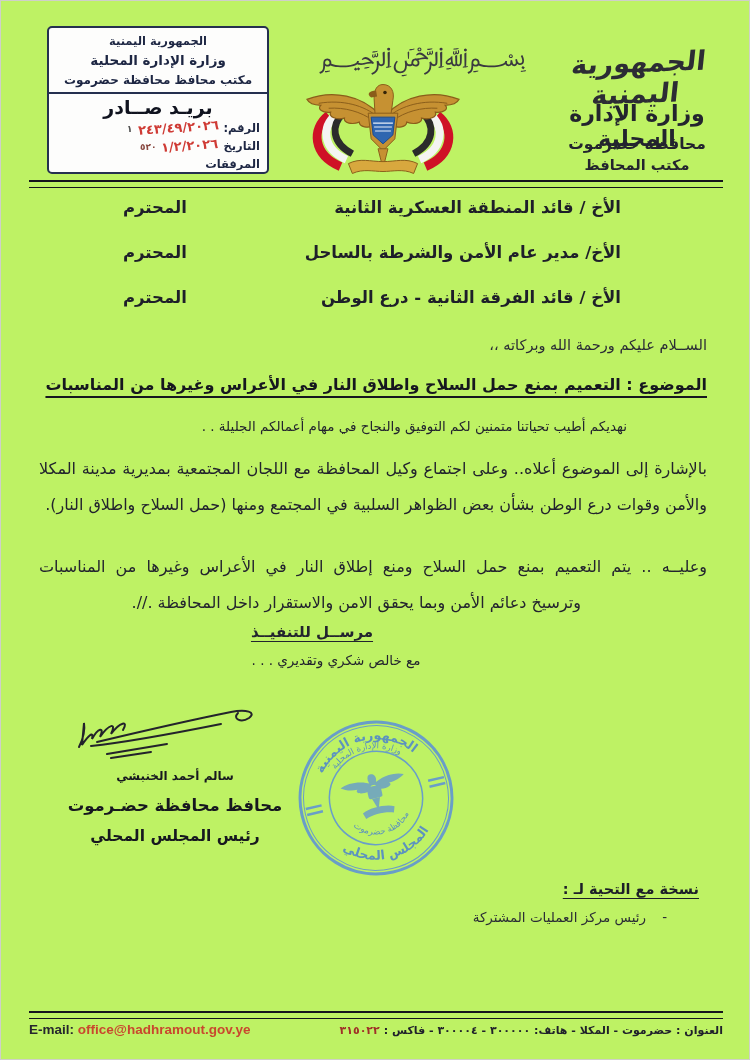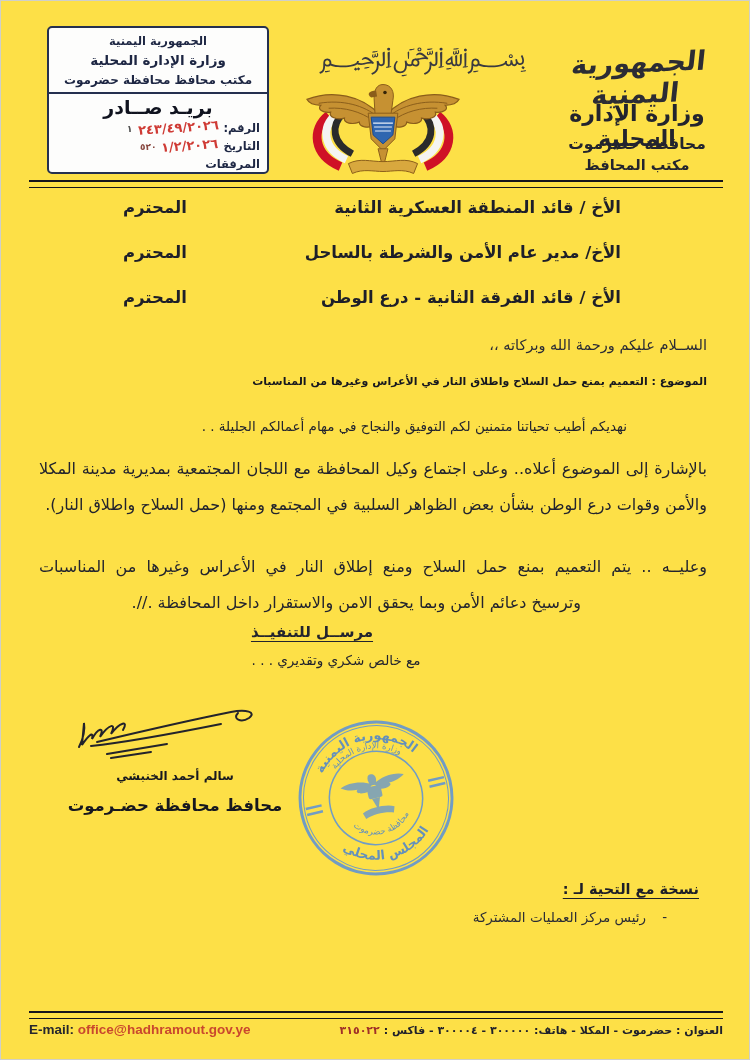--- a/index.html
+++ b/index.html
@@ -1,18 +1,18 @@
 <!DOCTYPE html>
 <html lang="ar"><head>
 <meta charset="utf-8">
 <style>
   html,body{margin:0;padding:0;background:#e9e9e6;}
   .page{
     position:relative;width:750px;height:1060px;margin:0 auto;
-    background:#fde047;border:1px solid #cfcfc9;box-sizing:border-box;
+    background:#bef264;border:1px solid #cfcfc9;box-sizing:border-box;
     font-family:"DejaVu Sans",sans-serif;color:#23242e;overflow:hidden;
   }
   .abs{position:absolute;}
   .ar{direction:rtl;}
 
   
   .stamp-box{
     left:46px;top:25px;width:222px;height:148px;box-sizing:border-box;
     border:2.5px solid #25304f;border-radius:5px;background:#fdfdfc;color:#1d2643;
   }
@@ -40,22 +40,22 @@
   .rule-bottom{top:1010px;}
 
   
   .recipient-row{left:40px;width:668px;display:flex;direction:rtl;justify-content:space-between;
     padding:0 88px 0 0;box-sizing:border-box;font-size:16.5px;font-weight:bold;color:#1e1f29;}
   .recipient-row .honorific{margin-left:82px;}
   .rr1{top:197px;} .rr2{top:242px;} .rr3{top:287px;}
 
   
   .greeting{right:42px;top:336px;width:668px;text-align:right;font-size:14.5px;color:#2a2b35;}
-  .subject{right:42px;top:374px;width:668px;text-align:right;font-size:11px;font-weight:bold;white-space:nowrap;
-    text-decoration-thickness:1.6px;text-underline-offset:6px;color:#16171f;}
+  .subject{right:42px;top:374px;width:668px;text-align:right;font-size:16px;font-weight:bold;white-space:nowrap;
+    text-decoration:underline;text-decoration-thickness:1.6px;text-underline-offset:6px;color:#16171f;}
   .intro{right:42px;top:417px;width:668px;text-align:right;padding-right:80px;box-sizing:border-box;font-size:13.5px;}
   .para1{right:42px;top:450px;width:668px;font-size:16px;line-height:36px;text-align:justify;color:#22232d;}
   .para2l1{right:42px;top:556px;width:668px;font-size:16px;text-align:justify;text-align-last:justify;white-space:nowrap;}
   .para2l2{right:42px;top:592px;width:668px;font-size:16px;text-align:right;padding-right:126px;box-sizing:border-box;}
   .directive{left:0;top:622px;width:750px;text-align:center;transform:translateX(-64px);
     font-size:15px;font-weight:bold;text-decoration:underline;text-underline-offset:4px;}
   .closing{left:0;top:651px;width:750px;text-align:center;transform:translateX(-40px);font-size:13.5px;}
 
   
   .sig-svg{left:68px;top:700px;}
@@ -170,20 +170,21 @@
       <path d="M10,46 C14,38 16,28 15,22 L13,44 C19,35 25,29 23,38 C29,27 36,25 31,36 C40,23 48,21 42,33 C51,21 60,19 54,29"></path>
       <path d="M28,41 C70,31 122,19 162,11 C177,8 188,11 180,17 C172,22 163,18 169,12"></path>
       <path d="M22,45 C60,41 112,31 152,23"></path>
       <path d="M38,53 L98,43 M42,57 L82,51"></path>
     </g>
   </svg>
 
   <div class="abs sig-block ar">
     <div class="sig-name">سالم أحمد الخنبشي</div>
     <div class="sig-title">محافظ محافظة حضـرموت</div>
+    <div class="sig-title3">رئيس المجلس المحلي</div>
   </div>
 
   <svg class="abs round-stamp" width="162" height="162" viewBox="0 0 160 160">
     <defs>
       <path id="arcTop" d="M 22,80 A 58,58 0 0 1 138,80"></path>
       <path id="arcMid" d="M 31,80 A 49,49 0 0 1 129,80"></path>
       <path id="arcIn" d="M 44,80 A 36,36 0 0 0 116,80"></path>
       <path id="arcBot" d="M 19,80 A 61,61 0 0 0 141,80"></path>
     </defs>
     <g fill="none" stroke="#5e93d6">

